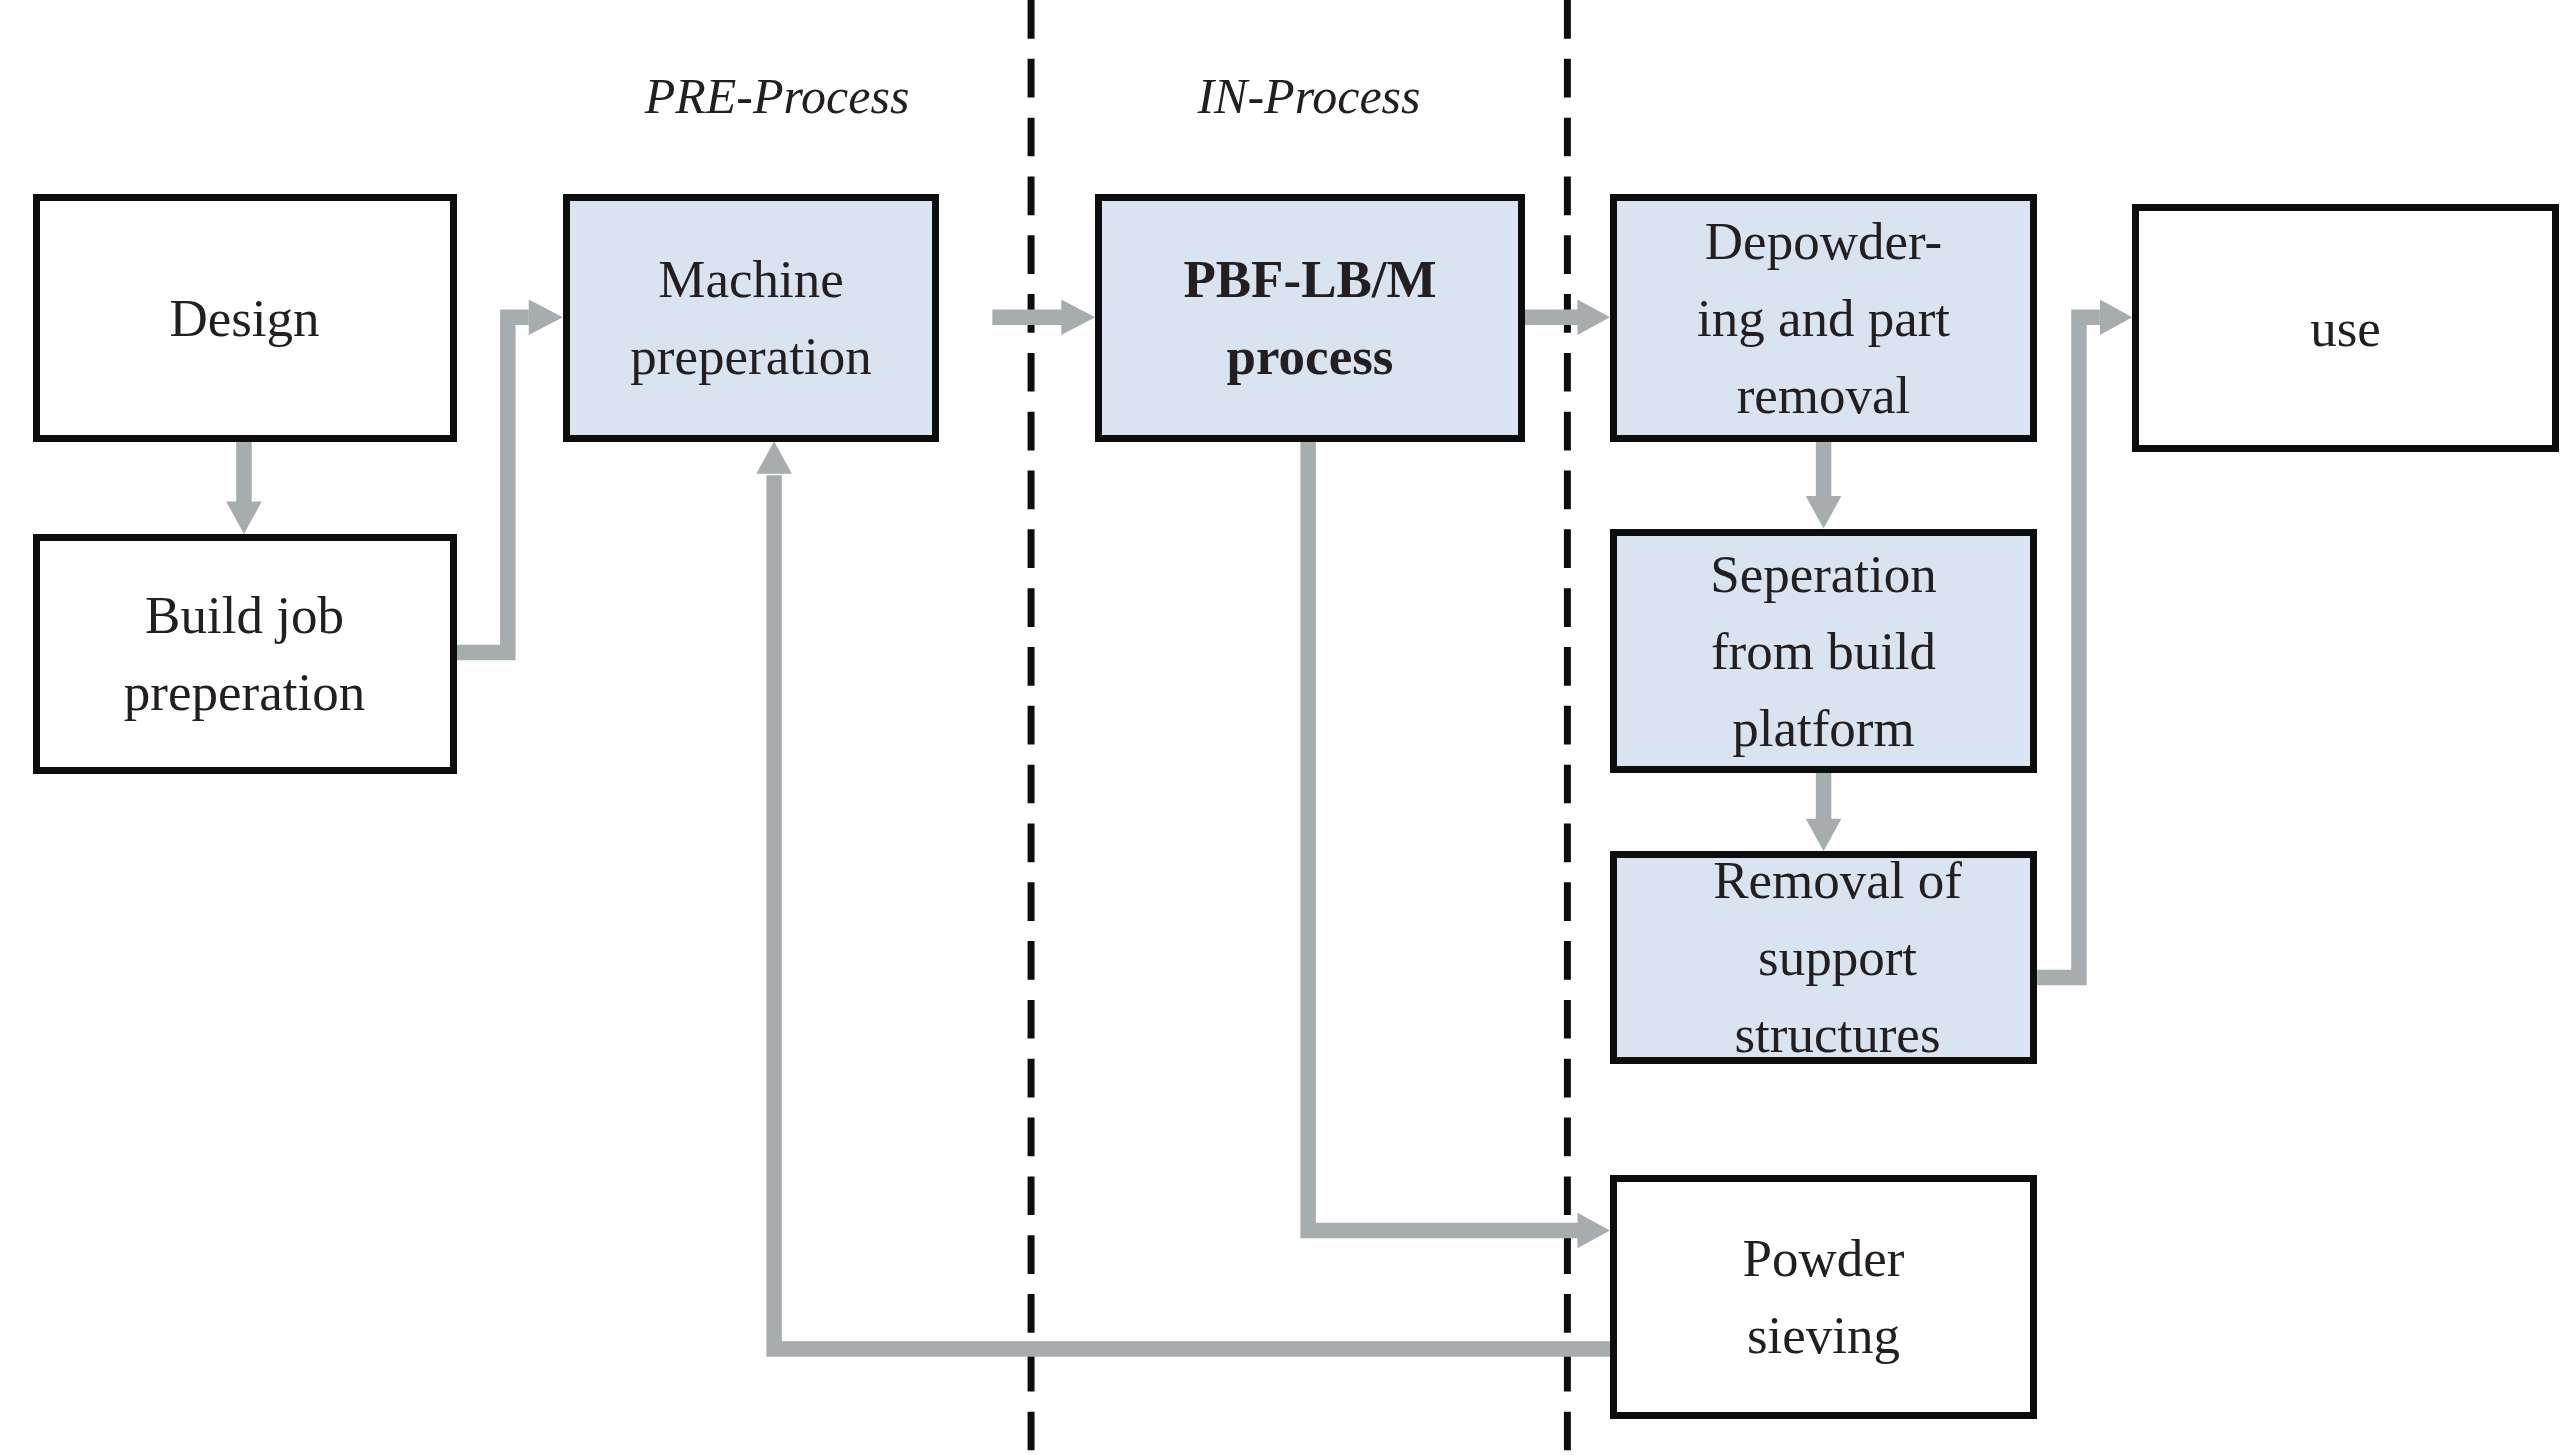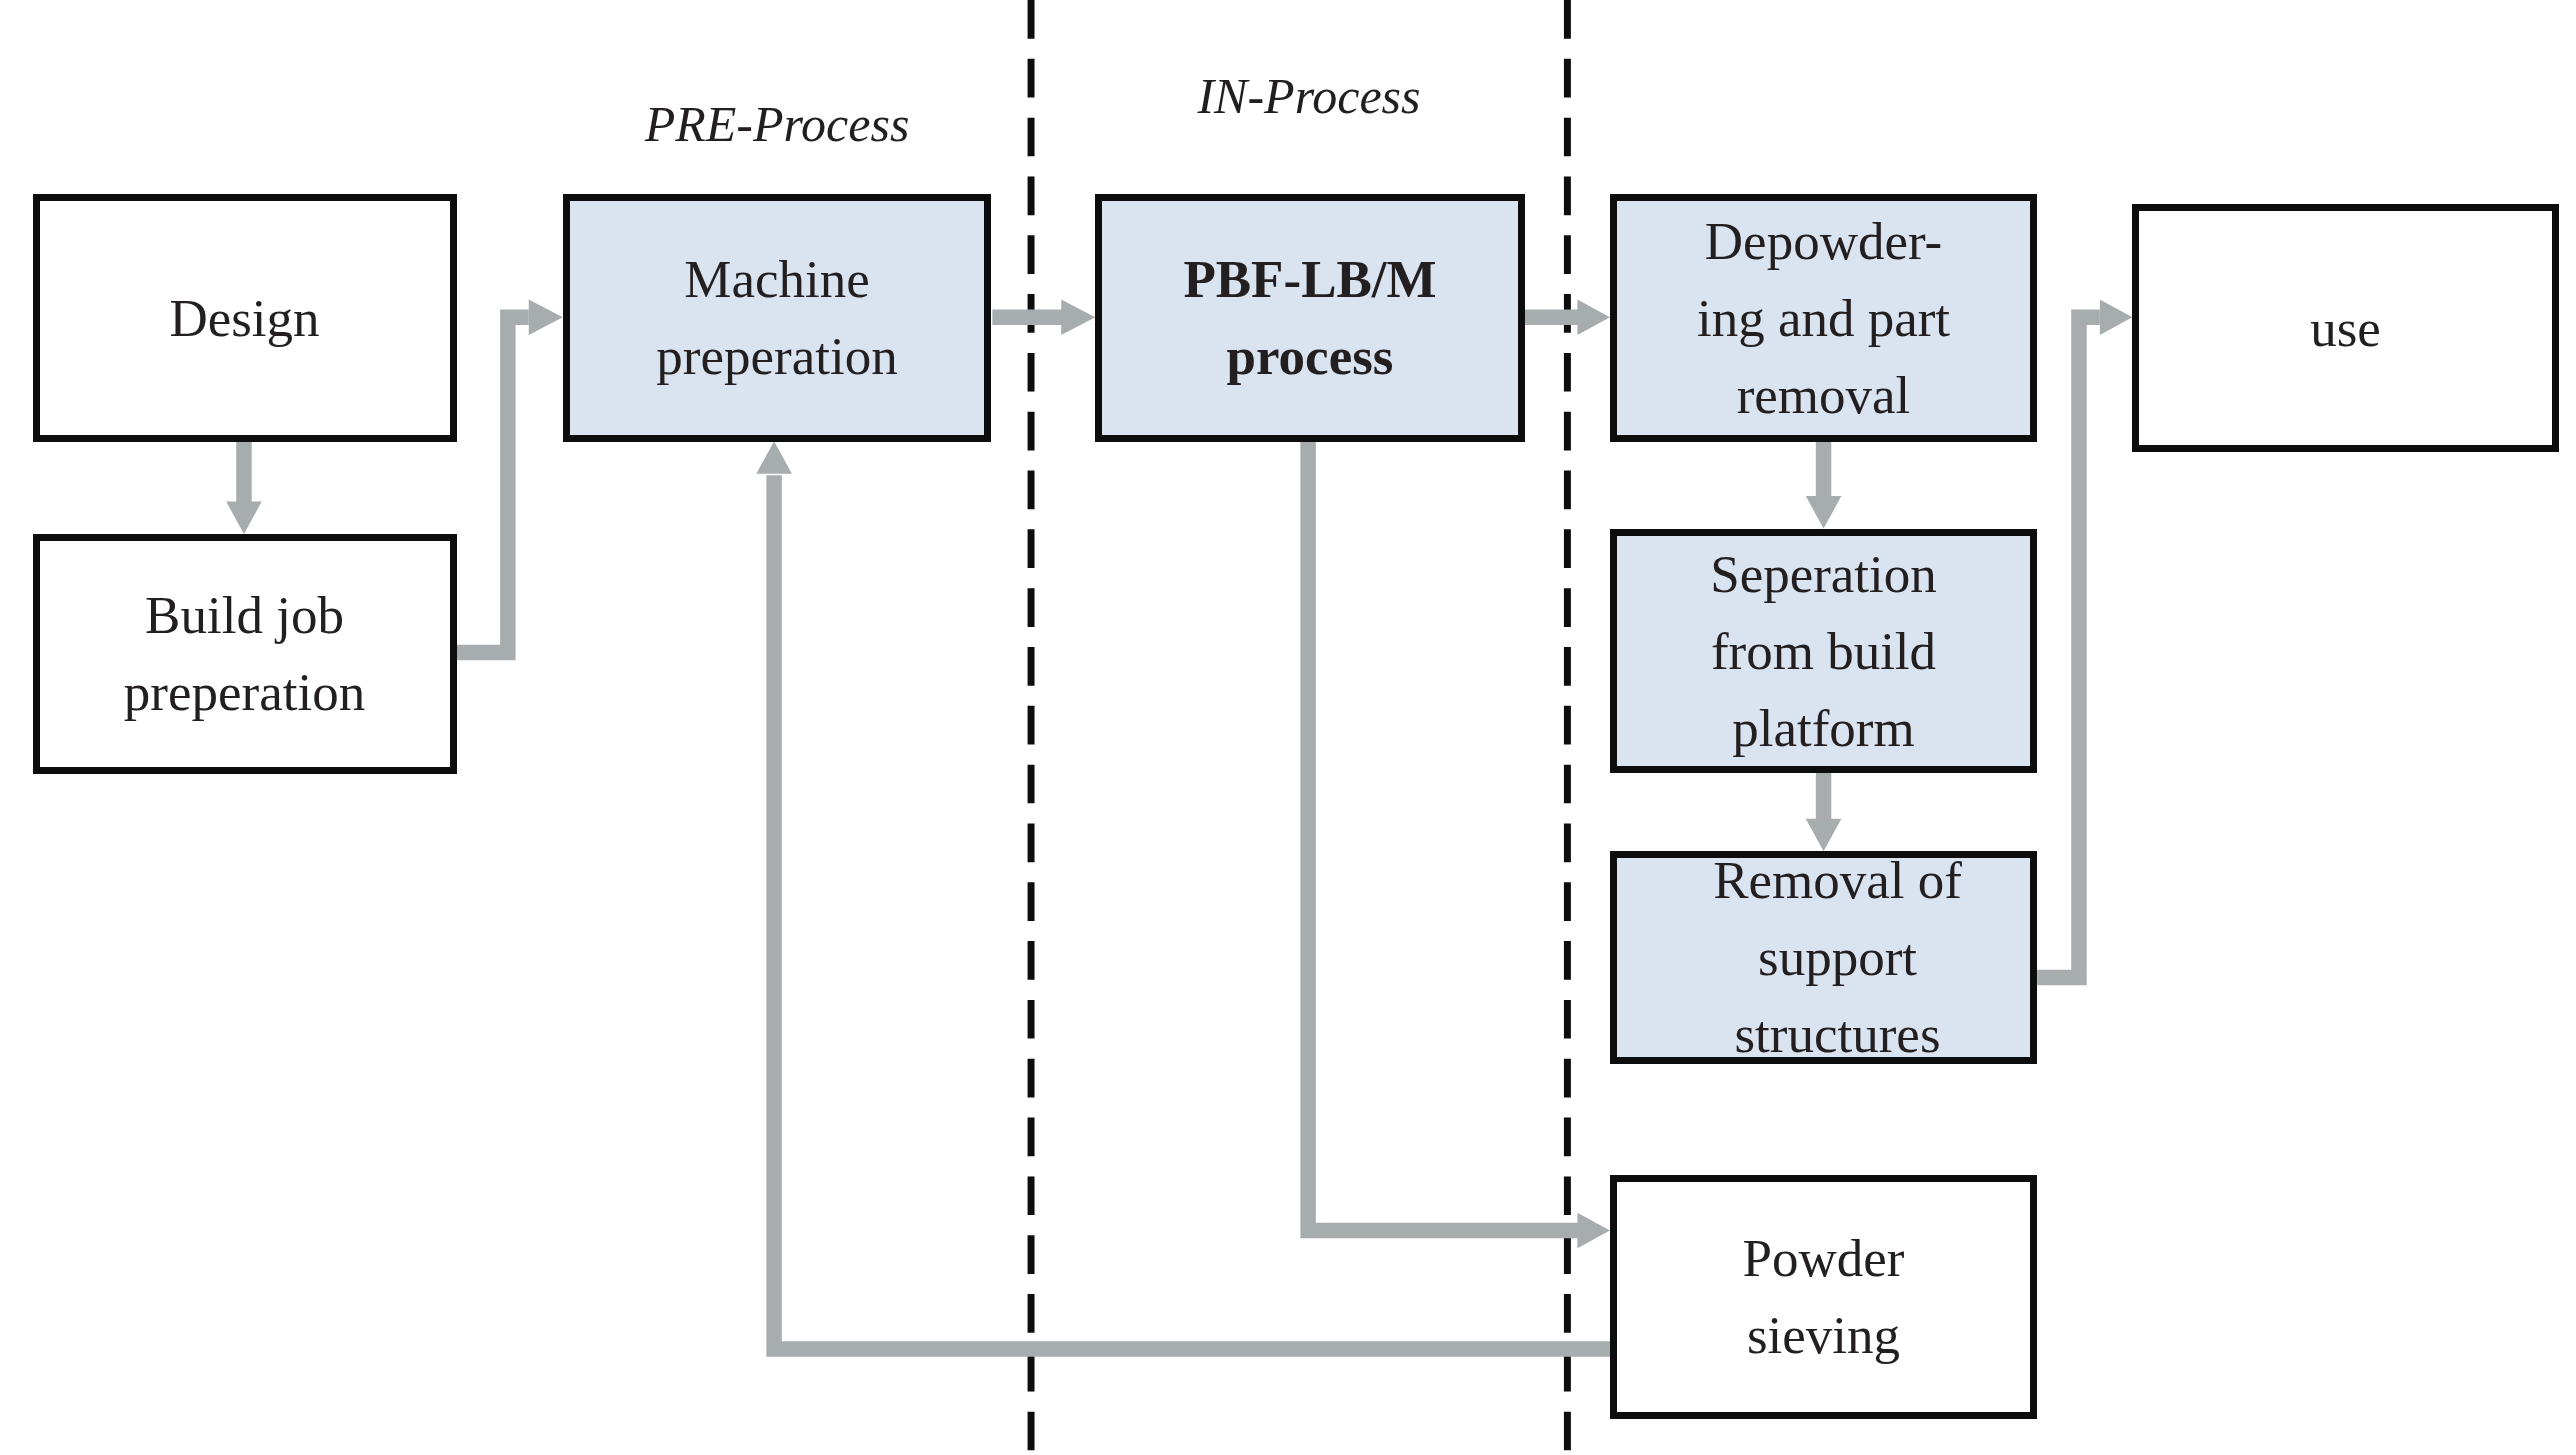--- a/index.html
+++ b/index.html
@@ -124,33 +124,33 @@
       <polyline class="shaft" points="1690,570 1690,1590 2040,1590"></polyline>
       <polygon class="head" points="2038,1567 2038,1613 2080,1590"></polygon>
     </g>
 
     <g>
       <polyline class="shaft" points="2080,1743 1000,1743 1000,614"></polyline>
       <polygon class="head" points="977,612 1023,612 1000,570"></polygon>
     </g>
   </svg>
 
-  <div class="phase" style="left:545px;top:65px;margin-top:28px;">PRE-Process</div>
+  <div class="phase" style="left:545px;top:65px;">PRE-Process</div>
   <div class="phase" style="left:1077px;top:65px;">IN-Process</div>
 
   <div class="box" style="left:32.5px;top:194px;width:424px;height:248px;">
     <div class="line">Design</div>
   </div>
 
   <div class="box" style="left:32.5px;top:534px;width:424px;height:240px;text-align:center;">
     <div class="line">Build job</div>
     <div class="line">preperation</div>
   </div>
 
-  <div class="box blue" style="left:563px;top:194px;width:428px;height:248px;">
+  <div class="box blue" style="left:563px;top:194px;width:376px;height:248px;">
     <div class="line">Machine</div>
     <div class="line">preperation</div>
   </div>
 
   <div class="box blue bold" style="left:1095px;top:194px;width:430px;height:248px;">
     <div class="line">PBF-LB/M</div>
     <div class="line">process</div>
   </div>
 
   <div class="box blue" style="left:1610px;top:194px;width:427px;height:248px;">

